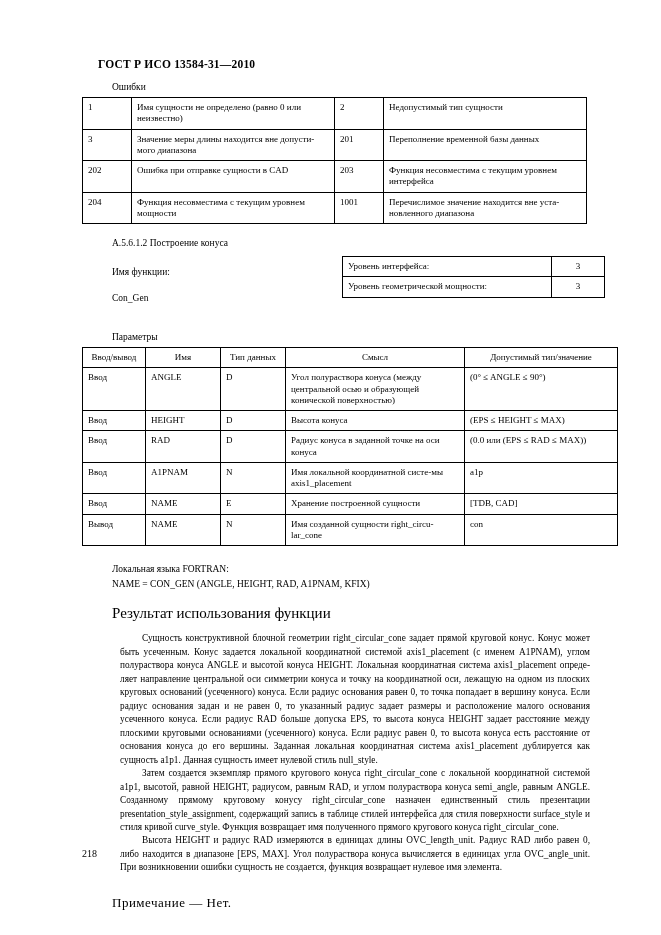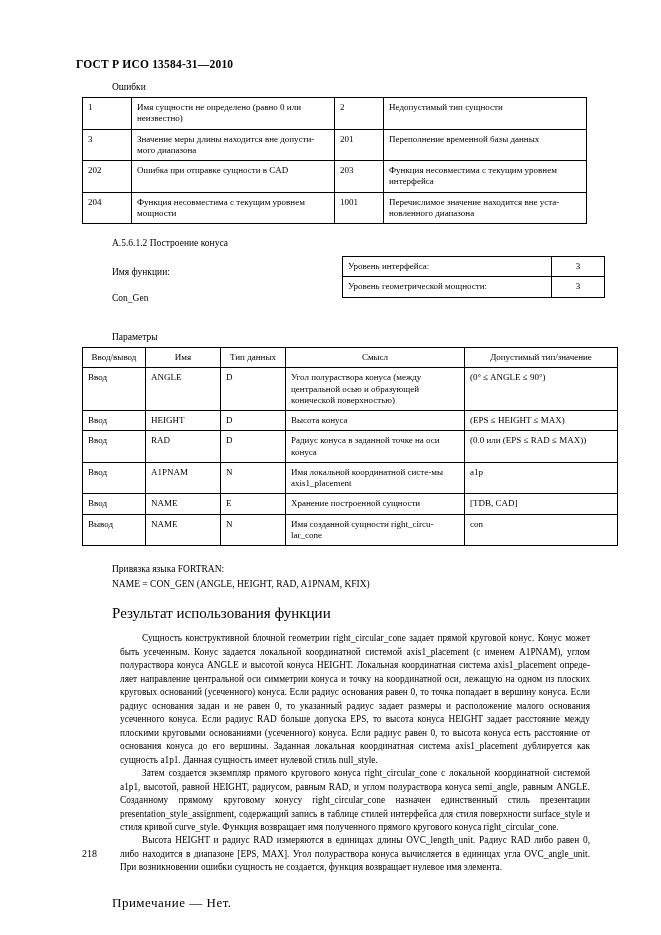--- a/index.html
+++ b/index.html
@@ -18,21 +18,21 @@
   .page {
     position: absolute;
     left: 0; top: 0;
     width: 661px;
     height: 935px;
     box-sizing: border-box;
     padding: 0;
   }
   .doc-header {
     position: absolute;
-    left: 76px;
+    left: 98px;
     top: 58px;
     font-family: "Liberation Serif", serif;
     font-weight: bold;
     font-size: 11.5px;
     letter-spacing: 0.2px;
   }
   .content {
     position: absolute;
     left: 82px;
     top: 82px;
@@ -264,21 +264,21 @@
           <td>Вывод</td>
           <td>NAME</td>
           <td>N</td>
           <td>Имя созданной сущности right_circu-lar_cone</td>
           <td>con</td>
         </tr>
       </tbody>
     </table>
 
     <div class="fortran">
-      <div>Привязка языка FORTRAN:</div>
+      <div>Локальная языка FORTRAN:</div>
       <div>NAME = CON_GEN (ANGLE, HEIGHT, RAD, A1PNAM, KFIX)</div>
     </div>
 
     <div class="result-head">Результат использования функции</div>
 
     <div class="body-text">
       <p>Сущность конструктивной блочной геометрии right_circular_cone задает прямой круговой конус. Конус может быть усеченным. Конус задается локальной координатной системой axis1_placement (с именем A1PNAM), углом полураствора конуса ANGLE и высотой конуса HEIGHT. Локальная координатная система axis1_placement опреде-ляет направление центральной оси симметрии конуса и точку на координатной оси, лежащую на одном из плоских круговых оснований (усеченного) конуса. Если радиус основания равен 0, то точка попадает в вершину конуса. Если радиус основания задан и не равен 0, то указанный радиус задает размеры и расположение малого основания усеченного конуса. Если радиус RAD больше допуска EPS, то высота конуса HEIGHT задает расстояние между плоскими круговыми основаниями (усеченного) конуса. Если радиус равен 0, то высота конуса есть расстояние от основания конуса до его вершины. Заданная локальная координатная система axis1_placement дублируется как сущность a1p1. Данная сущность имеет нулевой стиль null_style.</p>
       <p class="cont">Затем создается экземпляр прямого кругового конуса right_circular_cone с локальной координатной системой a1p1, высотой, равной HEIGHT, радиусом, равным RAD, и углом полураствора конуса semi_angle, равным ANGLE. Созданному прямому круговому конусу right_circular_cone назначен единственный стиль презентации presentation_style_assignment, содержащий запись в таблице стилей интерфейса для стиля поверхности surface_style и стиля кривой curve_style. Функция возвращает имя полученного прямого кругового конуса right_circular_cone.</p>
       <p class="cont">Высота HEIGHT и радиус RAD измеряются в единицах длины OVC_length_unit. Радиус RAD либо равен 0, либо находится в диапазоне [EPS, MAX]. Угол полураствора конуса вычисляется в единицах угла OVC_angle_unit. При возникновении ошибки сущность не создается, функция возвращает нулевое имя элемента.</p>
     </div>

